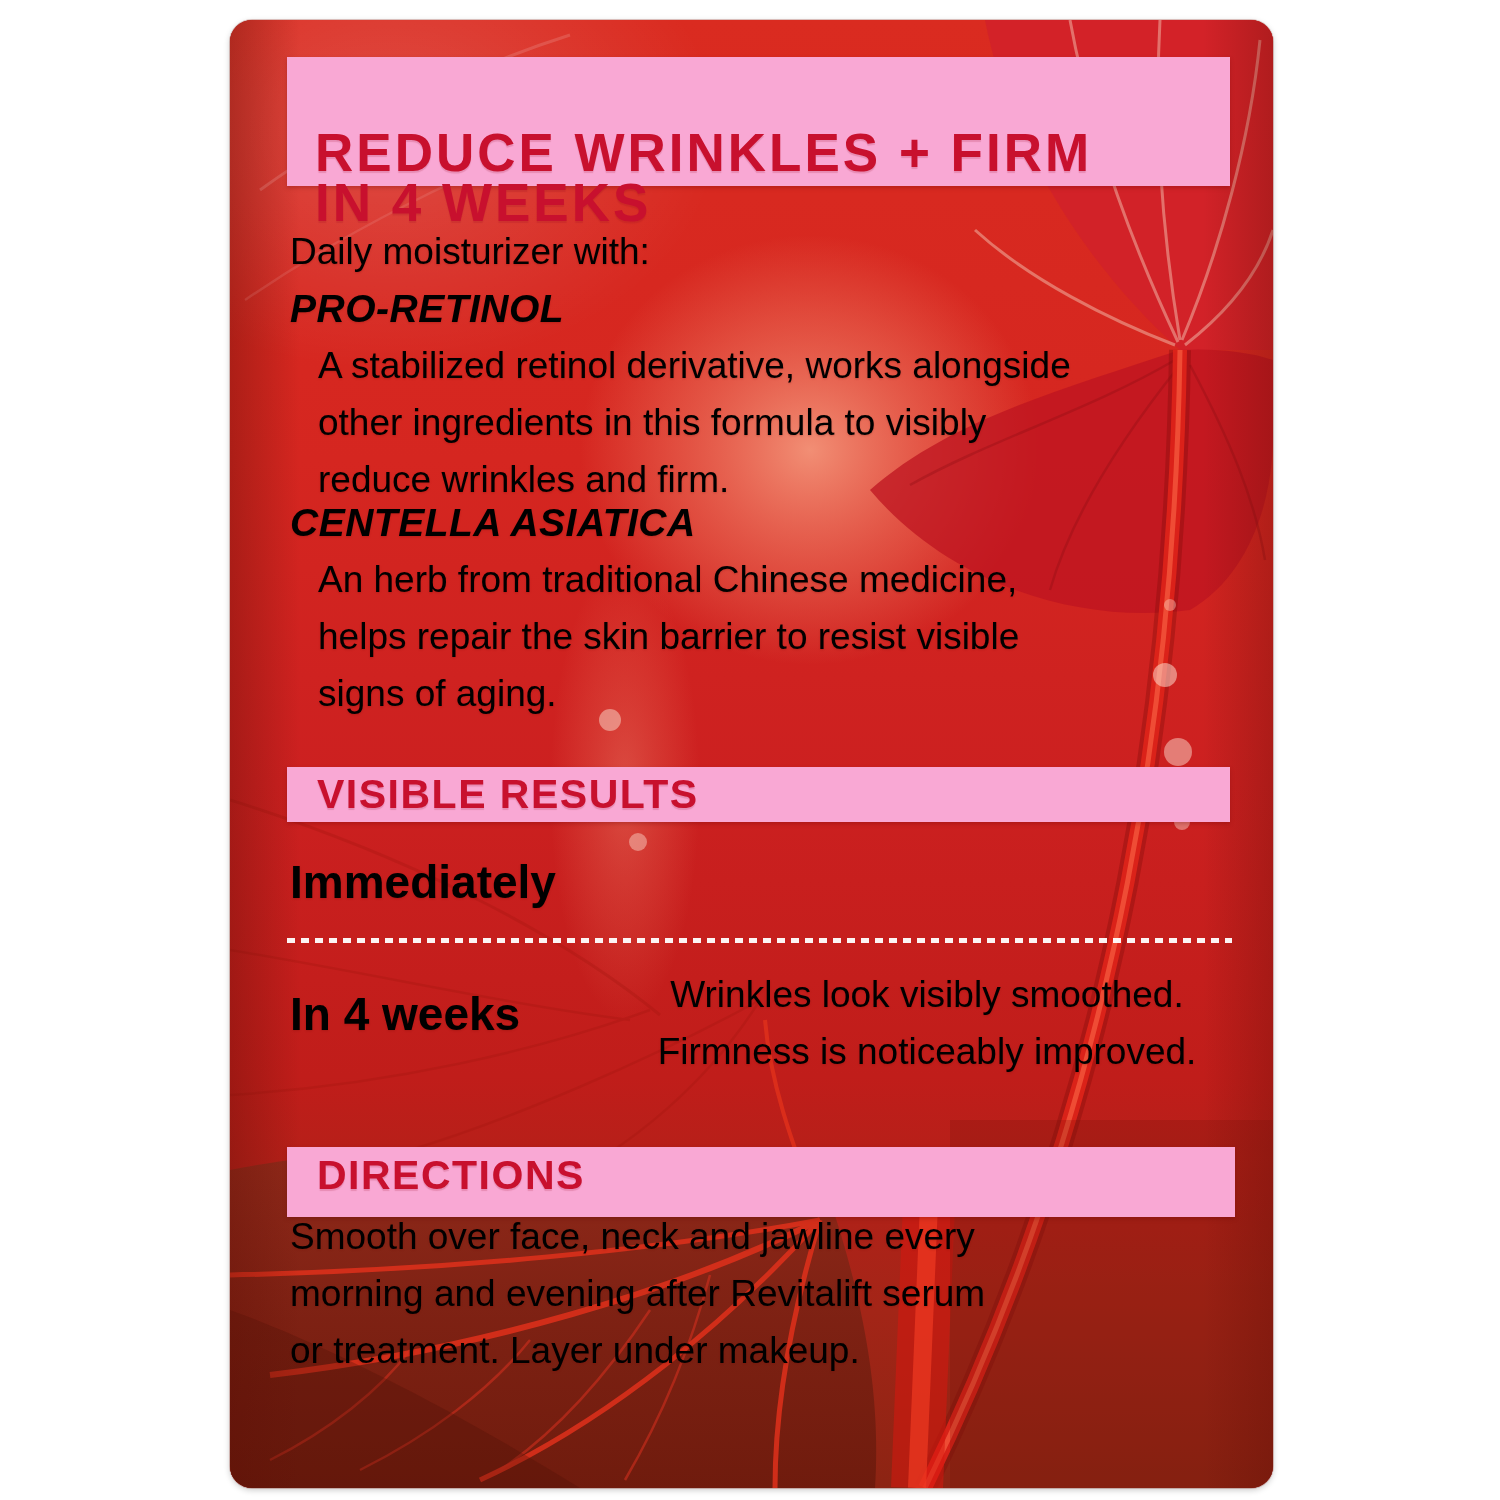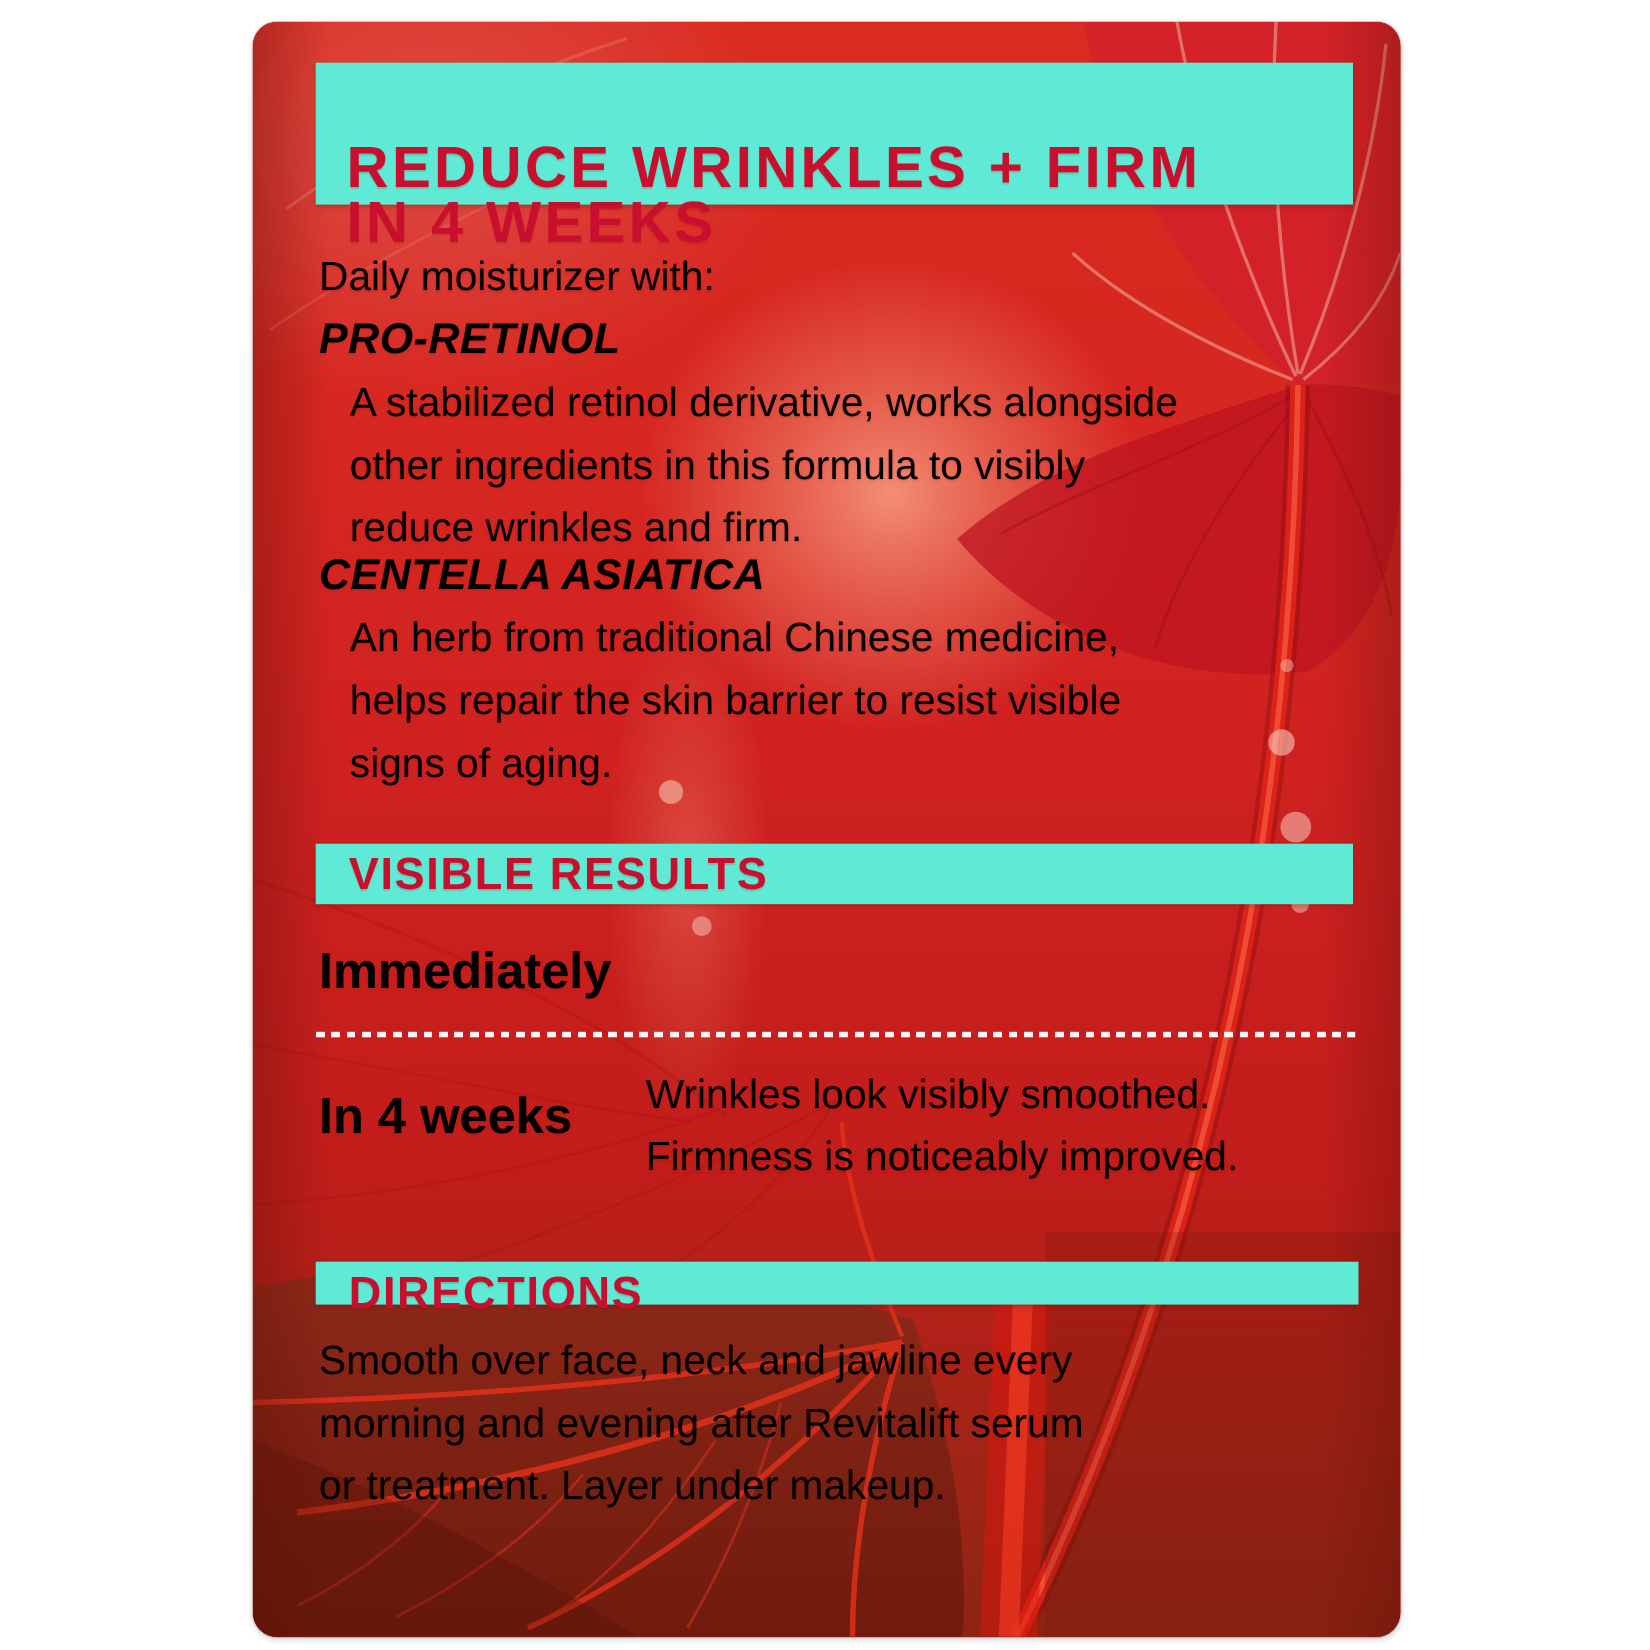--- a/index.html
+++ b/index.html
@@ -31,21 +31,21 @@
     position: absolute; inset: 0;
     width: 100%; height: 100%;
     display: block;
   }
 
   .content { position: absolute; inset: 0; }
 
   
   .banner {
     position: absolute;
-    background: #5eead4;
+    background: #f9a8d4;
     color: #c8102e;
     font-weight: 700;
     box-shadow: 0 2px 4px rgba(90, 5, 5, .25);
   }
   .banner-top {
     left: 57px; top: 37px;
     width: 943px; height: 129px;
     padding: 21px 0 0 28px;
     font-size: 53px;
     line-height: 50px;
@@ -57,21 +57,21 @@
     left: 57px;
     width: 943px; height: 55px;
     padding-left: 30px;
     font-size: 41px;
     line-height: 55px;
     letter-spacing: 1.5px;
     text-shadow: 0 2px 1px rgba(150, 10, 35, .18);
     margin-top: 24px;
   }
   .banner-vr  { top: 723px; }
-  .banner-dir { top: 1103px; width: 948px; height: 39px; line-height: 57px; }
+  .banner-dir { top: 1103px; width: 948px; height: 70px; line-height: 57px; }
 
   
   .txt {
     position: absolute;
     color: #000000;
     font-size: 37px;
     line-height: 57px;
     text-shadow: 0 1px 2px rgba(120, 10, 5, .25);
   }
   .intro     { left: 60px; top: 203px; }
@@ -86,21 +86,21 @@
     font-size: 46px; font-weight: 700;
   }
   .row-text {
     left: 357px;
     width: 680px;
     white-space: pre-line;
   }
   .when-1 { top: 834px; }
   .text-1 { top: 816px; }
   .when-2 { top: 966px; }
-  .text-2 { top: 946px; }
+  .text-2 { top: 946px; text-align: center; }
 
   .dotted {
     position: absolute;
     left: 57px; top: 918px;
     width: 945px; height: 5px;
     background: repeating-linear-gradient(90deg,
       #ffffff 0 8px, rgba(255,255,255,0) 8px 14px);
     opacity: .95;
   }
 

